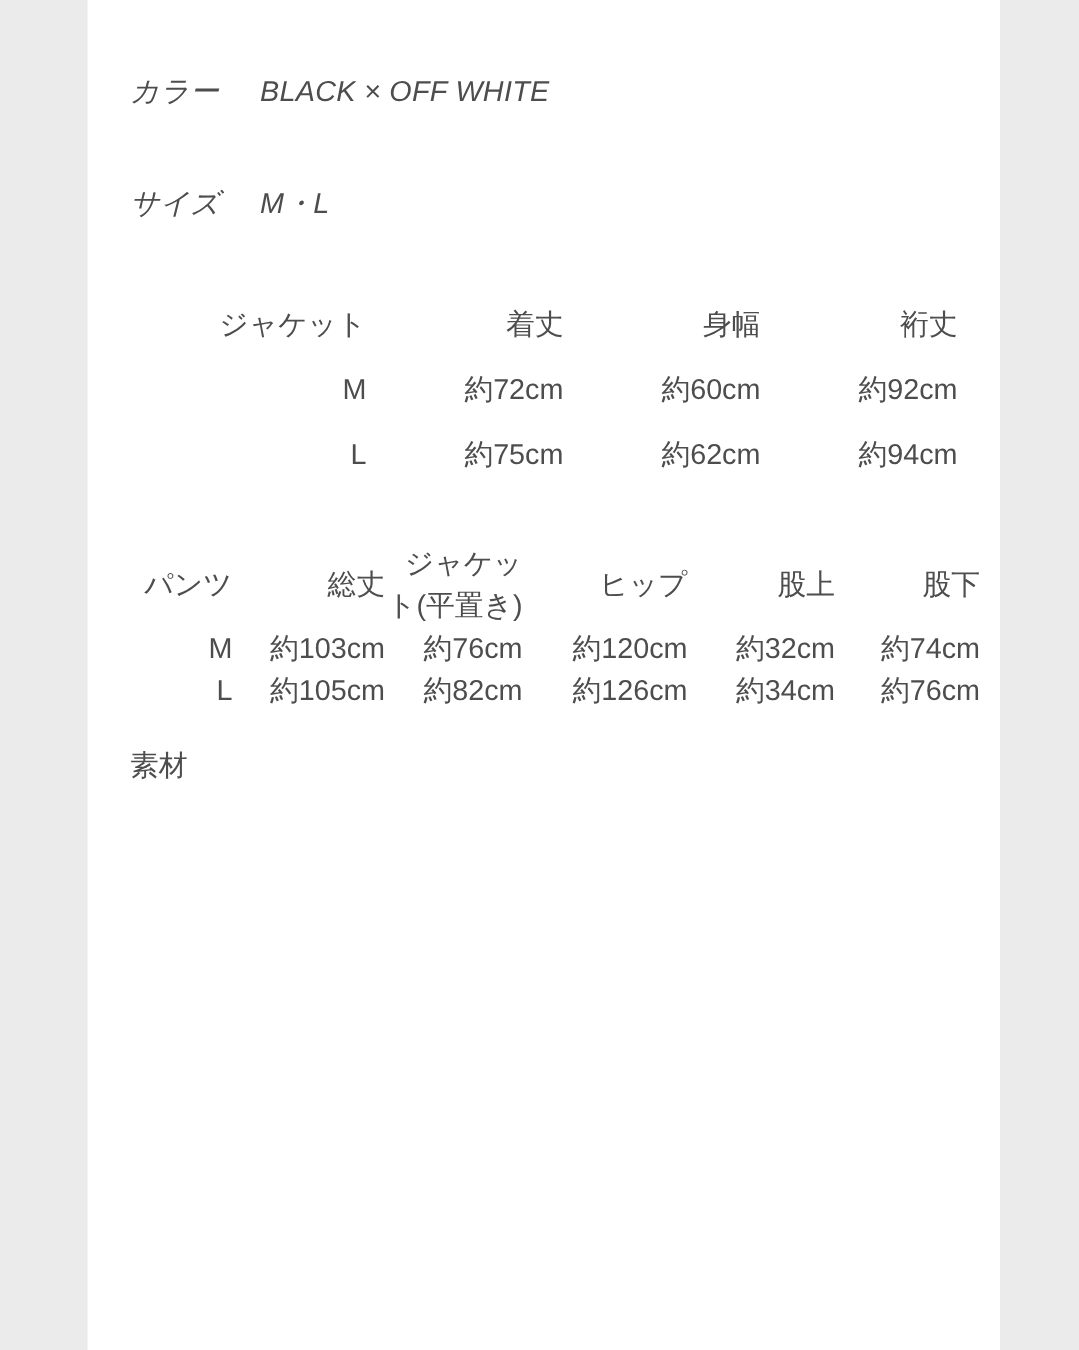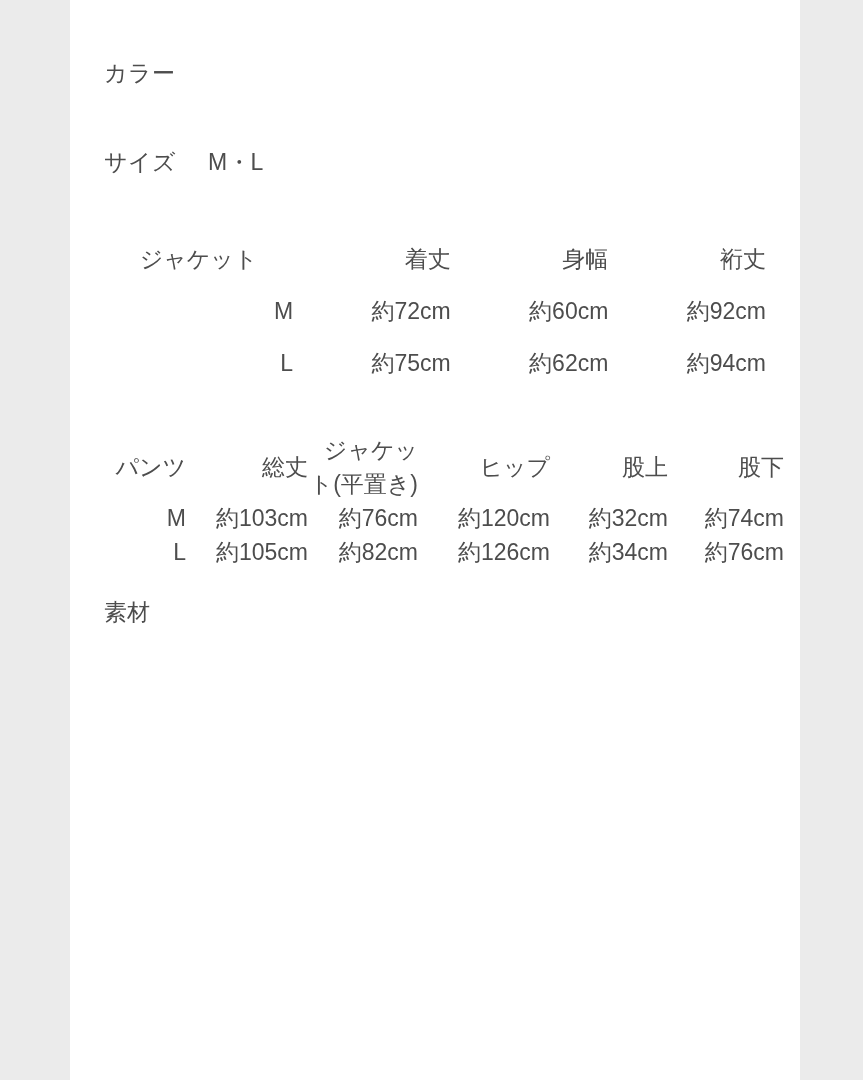--- a/index.html
+++ b/index.html
@@ -27,20 +27,21 @@
     padding: 0 34px;
     padding-top: 56px;
     font-size: 23px;
     line-height: 1.5;
     color: #4d4d4d;
   }
   .kv-row {
     display: flex;
     align-items: flex-start;
     margin-bottom: 54px;
+    font-style: italic;
   }
   .kv-label {
     width: 104px;
     flex: 0 0 104px;
     letter-spacing: 0.02em;
   }
   .kv-value {
     flex: 1 1 auto;
     letter-spacing: 0.01em;
   }
@@ -65,21 +66,21 @@
     margin-bottom: 44px;
   }
   .jacket-table col.c0 { width: 180px; }
   .jacket-table col.c1 { width: 150px; }
   .jacket-table col.c2 { width: 150px; }
   .jacket-table col.c3 { width: 150px; }
   .jacket-table th, .jacket-table td {
     height: 52px;
   }
   .jacket-table .hdr-first {
-    text-align: center;
+    text-align: right;
   }
   
   .pants-table {
     margin-top: 42px;
     margin-bottom: 17px;
   }
   .pants-table col.p0 { width: 82px; }
   .pants-table col.p1 { width: 122px; }
   .pants-table col.p2 { width: 110px; }
   .pants-table col.p3 { width: 132px; }
@@ -107,20 +108,21 @@
   }
 </style>
 </head>
 <body>
 
 <div class="page">
   <div class="content">
 
     <div class="kv-row">
       <div class="kv-label">カラー</div>
+      <div class="kv-value">BLACK × OFF WHITE</div>
     </div>
 
     <div class="kv-row">
       <div class="kv-label">サイズ</div>
       <div class="kv-value">M・L</div>
     </div>
 
     <table class="spec jacket-table">
       <colgroup>
         <col class="c0">

